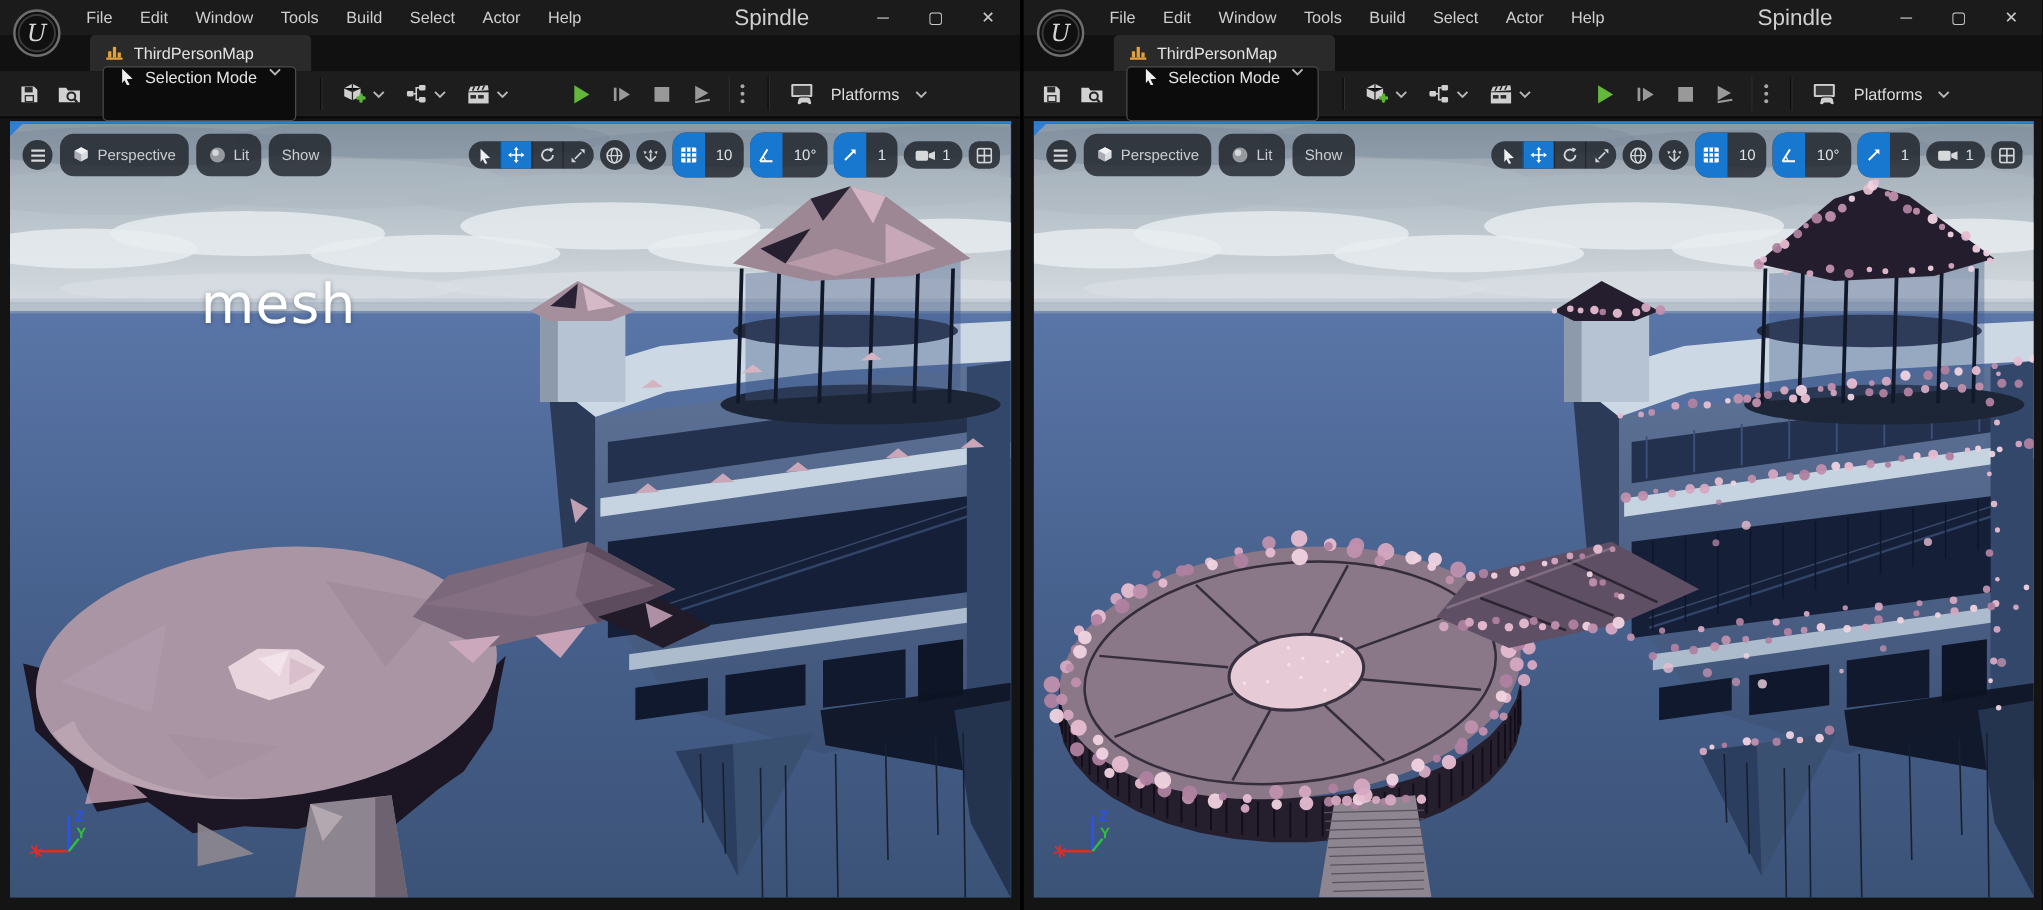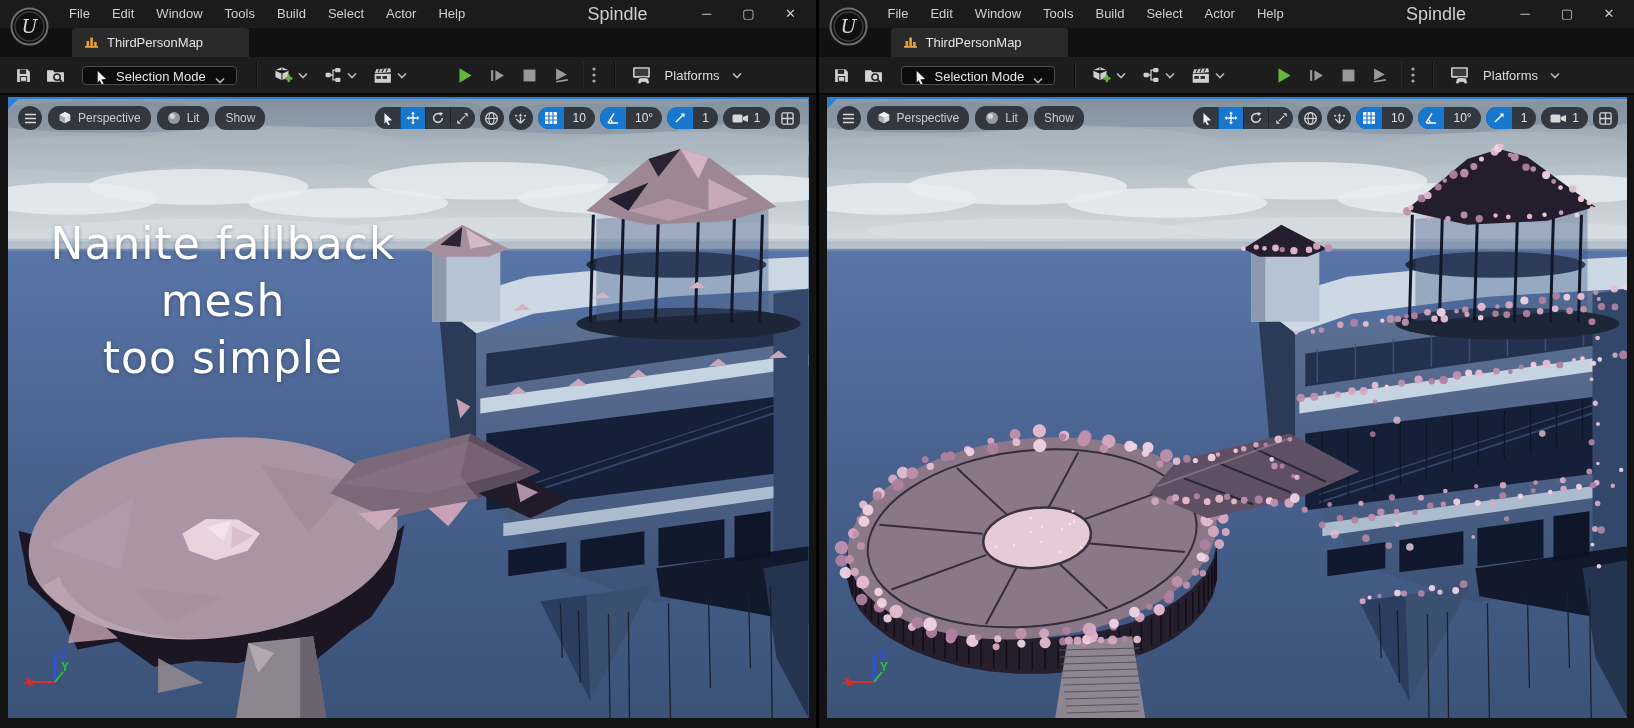--- a/index.html
+++ b/index.html
@@ -18,42 +18,42 @@
   .win-btn { width:42px; text-align:center; color:#c9c9c9; font-size:13px; line-height:28px; }
 
   
   .tabrow { height:29px; background:#111111; display:flex; align-items:stretch; padding-left:72px; flex:none; }
   .tab { background:#2a2a2a; display:flex; align-items:center; gap:8px; padding:0 46px 0 12px; border-radius:4px 4px 0 0; font-size:13px; color:#e3e3e3; }
 
   
   .toolbar { height:38px; background:#1d1d1d; display:flex; align-items:center; padding:0 8px; gap:2px; border-bottom:2px solid #0a0a0a; flex:none; }
   .tb-btn { width:30px; height:28px; display:flex; align-items:center; justify-content:center; border-radius:3px; }
   .tb-divider { width:1px; height:26px; background:#0c0c0c; margin:0 7px; box-shadow:1px 0 0 #2e2e2e; }
-  .mode-btn { height:19px; background:#0c0c0c; border:1px solid #4b4b4b; border-radius:4px; display:flex; align-items:flex-end; gap:9px; padding:0 11px; color:#e4e4e4; font-size:13px; margin:0 10px; }
+  .mode-btn { height:44px; background:#0c0c0c; border:1px solid #4b4b4b; border-radius:4px; display:flex; align-items:flex-start; gap:9px; padding:0 11px; color:#e4e4e4; font-size:13px; margin:0 10px; }
   .dd { display:flex; align-items:center; gap:5px; padding:0 7px; height:28px; }
   .chev { display:flex; align-items:center; }
   .play-group { display:flex; align-items:center; margin-left:auto; gap:2px; }
   .play-btn { width:30px; height:28px; display:flex; align-items:center; justify-content:center; }
   .kebab-btn { width:22px; height:28px; display:flex; align-items:center; justify-content:center; border-left:1px solid #2a2a2a; margin-left:4px; }
   .platforms { display:flex; align-items:center; gap:12px; color:#dcdcdc; font-size:13px; padding:0 8px; margin-right:58px; }
 
   
   .viewport { flex:1; margin:2px 7px 10px 8px; position:relative; background:#3c5378; border-top:2px solid #2e7fd6; overflow:hidden; }
   .viewport::before { content:''; position:absolute; left:0; top:0; border-left:10px solid #2e7fd6; border-bottom:10px solid transparent; z-index:9; }
   .scene { position:absolute; inset:0; width:100%; height:100%; display:block; }
 
   .vp-top { position:absolute; top:7px; left:10px; right:9px; display:flex; align-items:center; gap:6px; z-index:5; }
-  .pill { height:24px; border-radius:11px; background:rgba(26,30,36,.78); color:#c9cdd2; display:flex; align-items:center; gap:6px; padding:0 10px; font-size:12px; white-space:nowrap; }
+  .pill { height:34px; border-radius:11px; background:rgba(26,30,36,.78); color:#c9cdd2; display:flex; align-items:center; gap:6px; padding:0 10px; font-size:12px; white-space:nowrap; }
   .cir { width:24px; height:24px; border-radius:50%; background:rgba(26,30,36,.8); display:flex; align-items:center; justify-content:center; flex:none; }
   .vp-right { margin-left:auto; display:flex; align-items:center; gap:5px; }
   .seg-group { display:flex; height:22px; border-radius:11px; overflow:hidden; background:rgba(26,30,36,.78); }
   .seg { width:25px; display:flex; align-items:center; justify-content:center; }
   .seg.active { background:#1878d0; }
   .seg + .seg { border-left:1px solid rgba(0,0,0,.35); }
-  .vpill { display:flex; height:22px; border-radius:11px; overflow:hidden; background:rgba(26,30,36,.78); }
+  .vpill { display:flex; height:36px; border-radius:11px; overflow:hidden; background:rgba(26,30,36,.78); }
   .vpill .ico { width:26px; background:#1878d0; display:flex; align-items:center; justify-content:center; }
   .vpill .val { padding:0 9px; display:flex; align-items:center; font-size:12px; color:#e0e3e6; }
   .cam-pill { height:22px; border-radius:11px; background:rgba(26,30,36,.78); display:flex; align-items:center; gap:5px; padding:0 9px; color:#e0e3e6; font-size:12px; }
   .layout-btn { width:25px; height:22px; border-radius:8px; background:rgba(26,30,36,.78); display:flex; align-items:center; justify-content:center; }
 
   .overlay-text { position:absolute; color:#ffffff; font-family:"DejaVu Sans",sans-serif; z-index:4; letter-spacing:1px; line-height:1.3; text-shadow:0 1px 4px rgba(10,20,40,.35); font-weight:400; }
   .overlay-line { display:block; }
   .overlay-line:empty { display:none; }
   .pane0 .overlay-text { left:0; top:116px; width:430px; text-align:center; font-size:44px; }
   .pane1 .overlay-text { left:100px; top:174px; text-align:left; font-size:51px; }
@@ -432,23 +432,21 @@
           <div class="layout-btn">
             <svg width="13" height="13" viewBox="0 0 14 14">
               <rect x="1" y="1" width="12" height="12" rx="1.5" fill="none" stroke="#d2d5d9" stroke-width="1.4"></rect>
               <path d="M7 1v12M1 7h12" stroke="#d2d5d9" stroke-width="1.4"></path>
             </svg>
           </div>
         </div>
       </div>
 
       <div class="overlay-text">
-        <span class="overlay-line">Nanite fallback</span>
         <span class="overlay-line">mesh</span>
-        <span class="overlay-line">too simple</span>
       </div>
 
       <div class="axis">
         <svg width="56" height="48" viewBox="0 0 56 48">
           <line x1="34" y1="38" x2="8" y2="38" stroke="#d62f2f" stroke-width="2"></line>
           <path d="M4 34l8 8M8 33v10M3 39.5l10-3" stroke="#d62f2f" stroke-width="1.6"></path>
           <line x1="34" y1="38" x2="34" y2="10" stroke="#2b52e8" stroke-width="2.5"></line>
           <text x="39" y="14" font-size="12" font-weight="bold" fill="#2b52e8">Z</text>
           <line x1="34" y1="38" x2="42" y2="28" stroke="#2fbf3f" stroke-width="2"></line>
           <text x="40" y="27" font-size="12" font-weight="bold" fill="#2fbf3f">Y</text>

